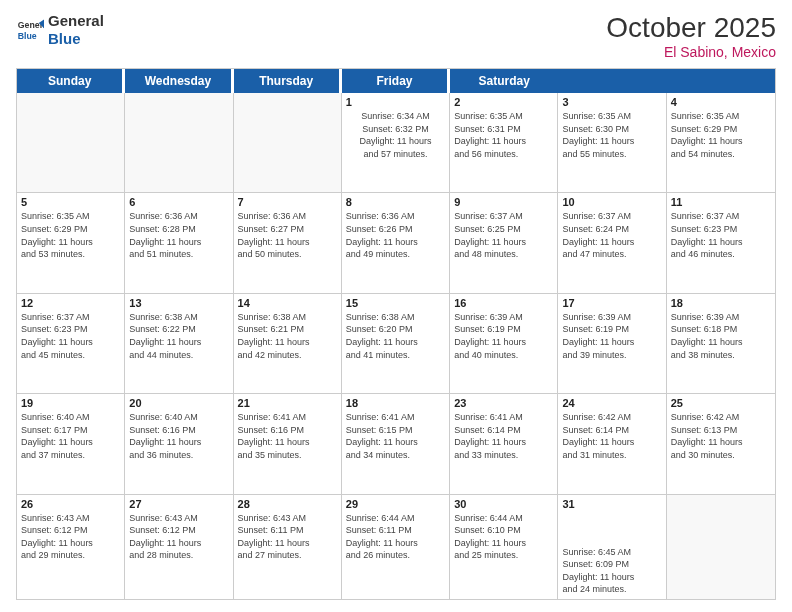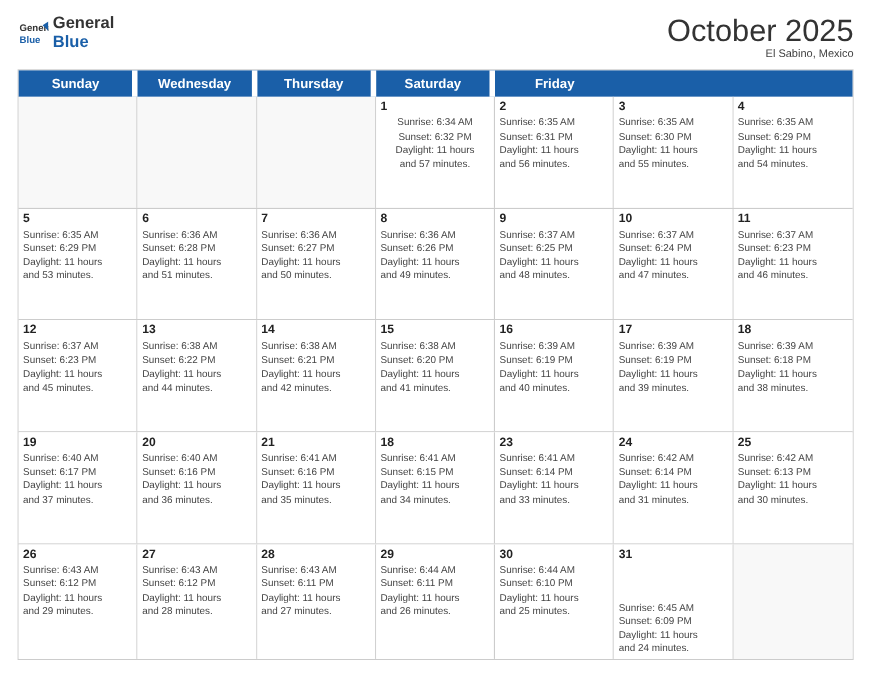--- a/index.html
+++ b/index.html
@@ -34,41 +34,41 @@
     }
     .title-block {
       text-align: right;
     }
     .month-title {
       font-size: 28px;
       font-weight: normal;
       color: #333;
     }
     .subtitle {
-      font-size: 10px;
-      color: #404040;
+      font-size: 14px;
+      color: #be185d;
     }
     .calendar {
       flex: 1;
       display: flex;
       flex-direction: column;
       border: 1px solid #ccc;
     }
     .day-headers {
       display: grid;
       grid-template-columns: repeat(7, 1fr);
       background: #1a5fa8;
     }
     .day-header {
       color: #fff;
       font-size: 12px;
       font-weight: bold;
       padding: 5px 4px;
       text-align: center;
-      border-right: 5px solid #ffffff;
+      border-right: 3px solid #ffffff;
     }
     .day-header:last-child {
       border-right: none;
     }
     .weeks {
       flex: 1;
       display: flex;
       flex-direction: column;
     }
     .week-row {
@@ -128,22 +128,22 @@
       <div class="month-title">October 2025</div>
       <div class="subtitle">El Sabino, Mexico</div>
     </div>
   </div>
 
   <div class="calendar">
     <div class="day-headers">
     <div class="day-header">Sunday</div>
         <div class="day-header">Wednesday</div>
         <div class="day-header">Thursday</div>
+        <div class="day-header">Friday</div>
         <div class="day-header">Saturday</div>
-        <div class="day-header">Friday</div>
       </div>
     <div class="weeks">
     <div class="week-row">
           <div class="day-cell empty"></div>
           <div class="day-cell empty"></div>
           <div class="day-cell empty"></div>
           <div class="day-cell">
             <div class="day-num">1</div>
             <div class="day-info" style="white-space: pre-line; text-align: center;">Sunrise: 6:34 AM
 Sunset: 6:32 PM

